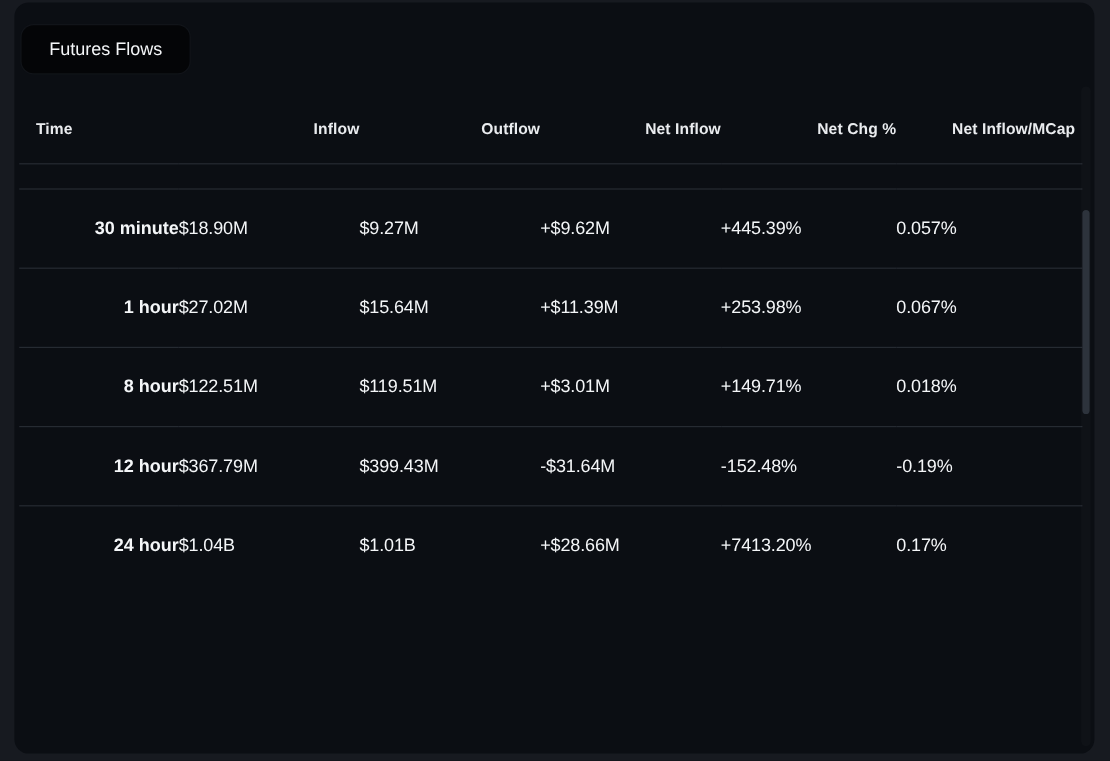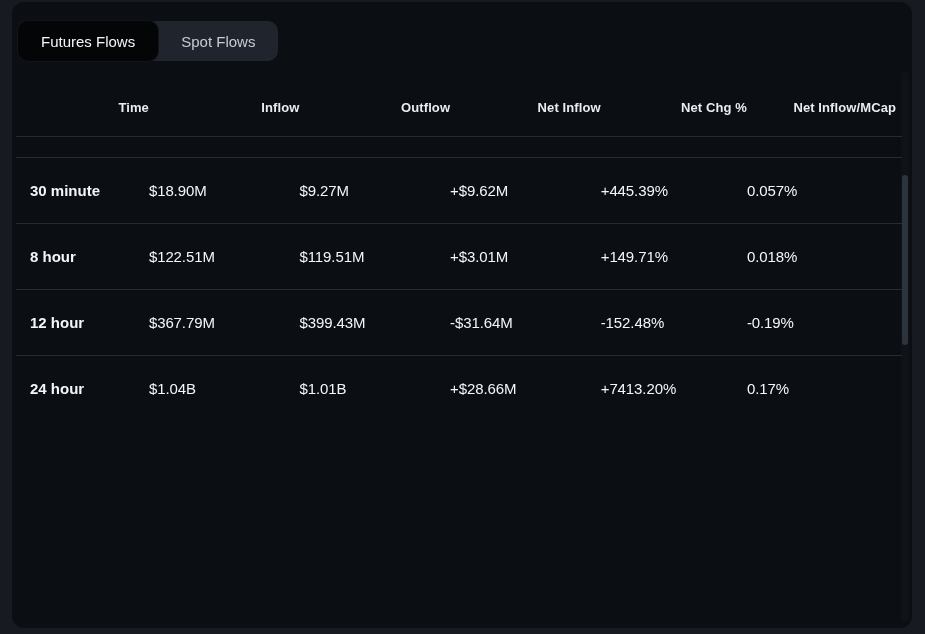--- a/index.html
+++ b/index.html
@@ -28,20 +28,21 @@
     border-radius:12px;
     overflow:hidden;
   }
   
   .tabs{
     position:absolute;left:6px;top:19px;
     display:inline-flex;align-items:stretch;
     height:40px;
     background:var(--pill-bg);
     border-radius:10px;
+    gap:39px;
   }
   .tab{
     appearance:none;border:none;background:transparent;
     font-family:"Liberation Sans", sans-serif;
     font-size:15px;color:var(--muted-text);
     padding:0 23px;border-radius:10px;
     cursor:pointer;white-space:nowrap;
     display:flex;align-items:center;
   }
   .tab.active{
@@ -61,33 +62,33 @@
     table-layout:fixed;
   }
   thead th{
     height:56px;
     font-size:13px;font-weight:700;color:var(--header-text);
     text-align:right;vertical-align:middle;
     border-bottom:1px solid var(--border);
     padding:0;
     letter-spacing:0.1px;
   }
-  thead th:first-child{text-align:right;padding-left:14px;}
+  thead th:first-child{text-align:left;padding-left:14px;}
   thead th:last-child{padding-right:6px;}
   tr.spacer-row td{height:21px;border:none;padding:0;}
   tbody tr.data-row td{
     height:66px;
     border-top:1px solid var(--border);
     font-size:15px;font-weight:400;color:var(--white-text);
     text-align:left;vertical-align:middle;
     padding:0;
     letter-spacing:-0.1px;
   }
   tbody tr.data-row td.c-time{
-    text-align:left;padding-left:14px;
+    text-align:right;padding-left:14px;
     font-weight:600;letter-spacing:0;
   }
   tbody tr.data-row td:last-child{}
   td.pos{color:var(--green);}
   td.neg{color:var(--red);}
   
   .scrollbar{
     position:absolute;top:70px;bottom:6px;width:8px;
     left:889px;
     border-radius:4px;
@@ -99,21 +100,20 @@
     border-radius:3px;
   }
 </style>
 </head>
 <body>
 
 <div class="card">
 
   <div class="tabs">
     <button class="tab active">Futures Flows</button>
-    <button class="tab">Spot Flows</button>
   </div>
 
   <div class="table-area">
     <table>
       <colgroup>
         <col style="width:15%">
           <col style="width:17%">
           <col style="width:17%">
         <col style="width:17%">
           <col style="width:16.5%">
@@ -136,20 +136,28 @@
 
       <tr class="data-row">
         <td class="c-time">30 minute</td>
         <td class="c-num">$18.90M</td>
         <td class="c-num">$9.27M</td>
         <td class="c-num c-signed pos">+$9.62M</td>
         <td class="c-num c-signed pos">+445.39%</td>
         <td class="c-num c-signed pos">0.057%</td>
       </tr>
 
+      <tr class="data-row">
+        <td class="c-time">1 hour</td>
+        <td class="c-num">$27.02M</td>
+        <td class="c-num">$15.64M</td>
+        <td class="c-num c-signed pos">+$11.39M</td>
+        <td class="c-num c-signed pos">+253.98%</td>
+        <td class="c-num c-signed pos">0.067%</td>
+      </tr>
 
 
       <tr class="data-row">
         <td class="c-time">8 hour</td>
         <td class="c-num">$122.51M</td>
         <td class="c-num">$119.51M</td>
         <td class="c-num c-signed pos">+$3.01M</td>
         <td class="c-num c-signed pos">+149.71%</td>
         <td class="c-num c-signed pos">0.018%</td>
       </tr>

